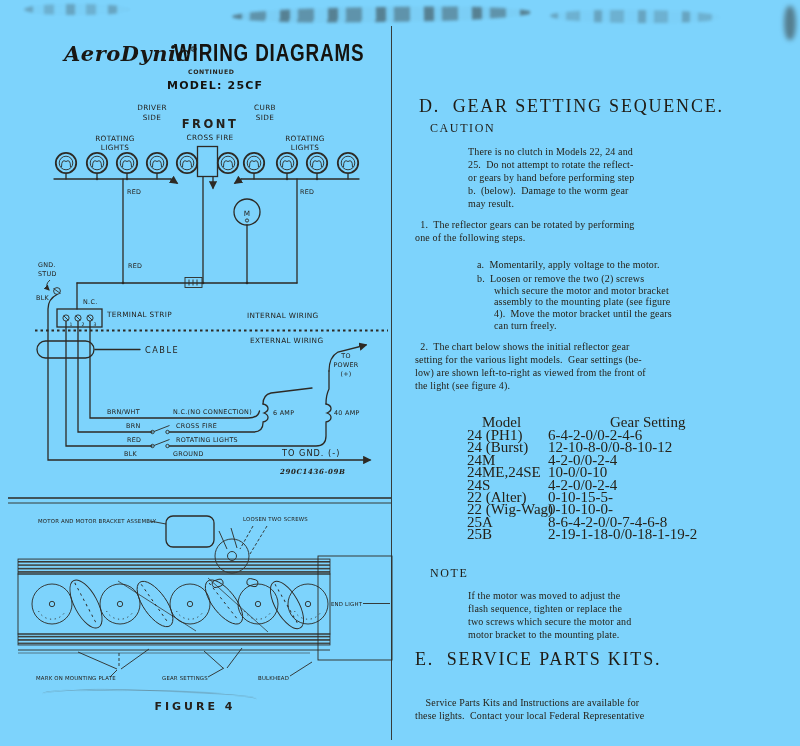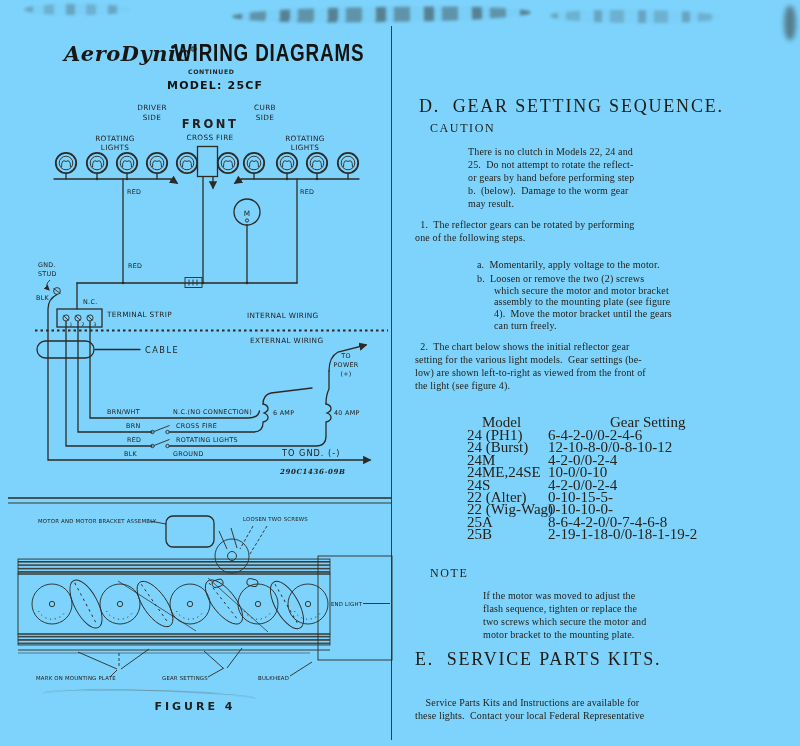--- a/index.html
+++ b/index.html
@@ -334,21 +334,21 @@
     <div class="g-row"><span class="g-model">24M</span><span>4-2-0/0-2-4</span></div>
     <div class="g-row"><span class="g-model">24ME,24SE</span><span>10-0/0-10</span></div>
     <div class="g-row"><span class="g-model">24S</span><span>4-2-0/0-2-4</span></div>
     <div class="g-row"><span class="g-model">22 (Alter)</span><span>0-10-15-5-</span></div>
     <div class="g-row"><span class="g-model">22 (Wig-Wag)</span><span>0-10-10-0-</span></div>
     <div class="g-row"><span class="g-model">25A</span><span>8-6-4-2-0/0-7-4-6-8</span></div>
     <div class="g-row"><span class="g-model">25B</span><span>2-19-1-18-0/0-18-1-19-2</span></div>
   </div>
 
   <div class="abs serif center-head" style="left:430px;top:566px">NOTE</div>
-  <div class="abs serif" style="left:483px;top:590px">
+  <div class="abs serif" style="left:468px;top:590px">
     <div class="rc-line">If the motor was moved to adjust the</div>
     <div class="rc-line">flash sequence, tighten or replace the</div>
     <div class="rc-line">two screws which secure the motor and</div>
     <div class="rc-line">motor bracket to the mounting plate.</div>
   </div>
 
   <div class="abs serif d-head" style="left:415px;top:649px">E.  SERVICE PARTS KITS.</div>
   <div class="abs serif" style="left:415px;top:697px">
     <div class="rc-line">    Service Parts Kits and Instructions are available for</div>
     <div class="rc-line">these lights.  Contact your local Federal Representative</div>

